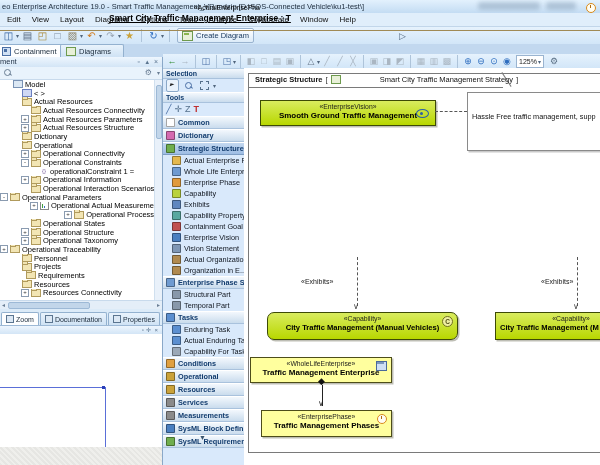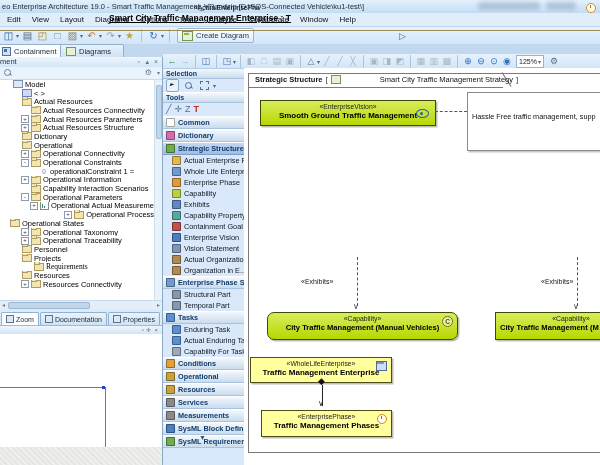--- a/index.html
+++ b/index.html
@@ -270,63 +270,68 @@
           <span class="tlab">operationalConstraint 1 =</span>
         </div>
         <div class="trow" style="padding-left: 21px;">
           <span class="texp">+</span>
           <span class="ti ti-pkg"></span>
           <span class="tlab">Operational Information</span>
         </div>
         <div class="trow" style="padding-left: 21px;">
           <span class="tspace"></span>
           <span class="ti ti-pkg"></span>
-          <span class="tlab">Capability Interaction Scenarios</span>
-        </div>
-        <div class="trow" style="padding-left: 21px; text-align: center;">
+          <span class="tlab">Operational Interaction Scenarios</span>
+        </div>
+        <div class="trow" style=" text-align: center;">
           <span class="texp">-</span>
           <span class="ti ti-pkg"></span>
           <span class="tlab">Operational Parameters</span>
         </div>
         <div class="trow" style="padding-left: 30px;">
           <span class="texp">+</span>
           <span class="ti ti-xls"></span>
           <span class="tlab">Operational Actual Measurements (.xlsx)</span>
         </div>
         <div class="trow" style="padding-left: 21px; justify-content: flex-end;">
           <span class="texp">+</span>
           <span class="ti ti-pkg"></span>
           <span class="tlab">Operational Processes</span>
         </div>
+        <div class="trow" style="padding-left: 21px;">
+          <span class="tspace"></span>
+          <span class="ti ti-pkg"></span>
+          <span class="tlab">Operational States</span>
+        </div>
+        <div class="trow" style="padding-left: 21px;">
+          <span class="texp">+</span>
+          <span class="ti ti-pkg"></span>
+          <span class="tlab">Operational Structure</span>
+        </div>
+        <div class="trow" style="padding-left: 21px;">
+          <span class="texp">+</span>
+          <span class="ti ti-pkg"></span>
+          <span class="tlab">Operational Taxonomy</span>
+        </div>
         <div class="trow" style="">
-          <span class="tspace"></span>
-          <span class="ti ti-pkg"></span>
-          <span class="tlab">Operational States</span>
-        </div>
-        <div class="trow" style="padding-left: 21px;">
-          <span class="texp">+</span>
-          <span class="ti ti-pkg"></span>
-          <span class="tlab">Operational Taxonomy</span>
-        </div>
-        <div class="trow" style="padding-left: 21px;">
           <span class="texp">+</span>
           <span class="ti ti-pkg"></span>
           <span class="tlab">Operational Traceability</span>
         </div>
         <div class="trow" style="padding-left: 12px;">
           <span class="tspace"></span>
           <span class="ti ti-pkg"></span>
           <span class="tlab">Personnel</span>
         </div>
         <div class="trow" style="padding-left: 12px;">
           <span class="tspace"></span>
           <span class="ti ti-pkg"></span>
           <span class="tlab">Projects</span>
         </div>
-        <div class="trow" style="padding-left: 24px; font-family: Liberation Serif, serif;">
+        <div class="trow" style="padding-left: 16px;">
           <span class="tspace"></span>
           <span class="ti ti-pkg"></span>
           <span class="tlab">Requirements</span>
         </div>
         <div class="trow" style="padding-left: 12px;">
           <span class="tspace"></span>
           <span class="ti ti-pkg"></span>
           <span class="tlab">Resources</span>
         </div>
         <div class="trow" style="padding-left: 21px;">

